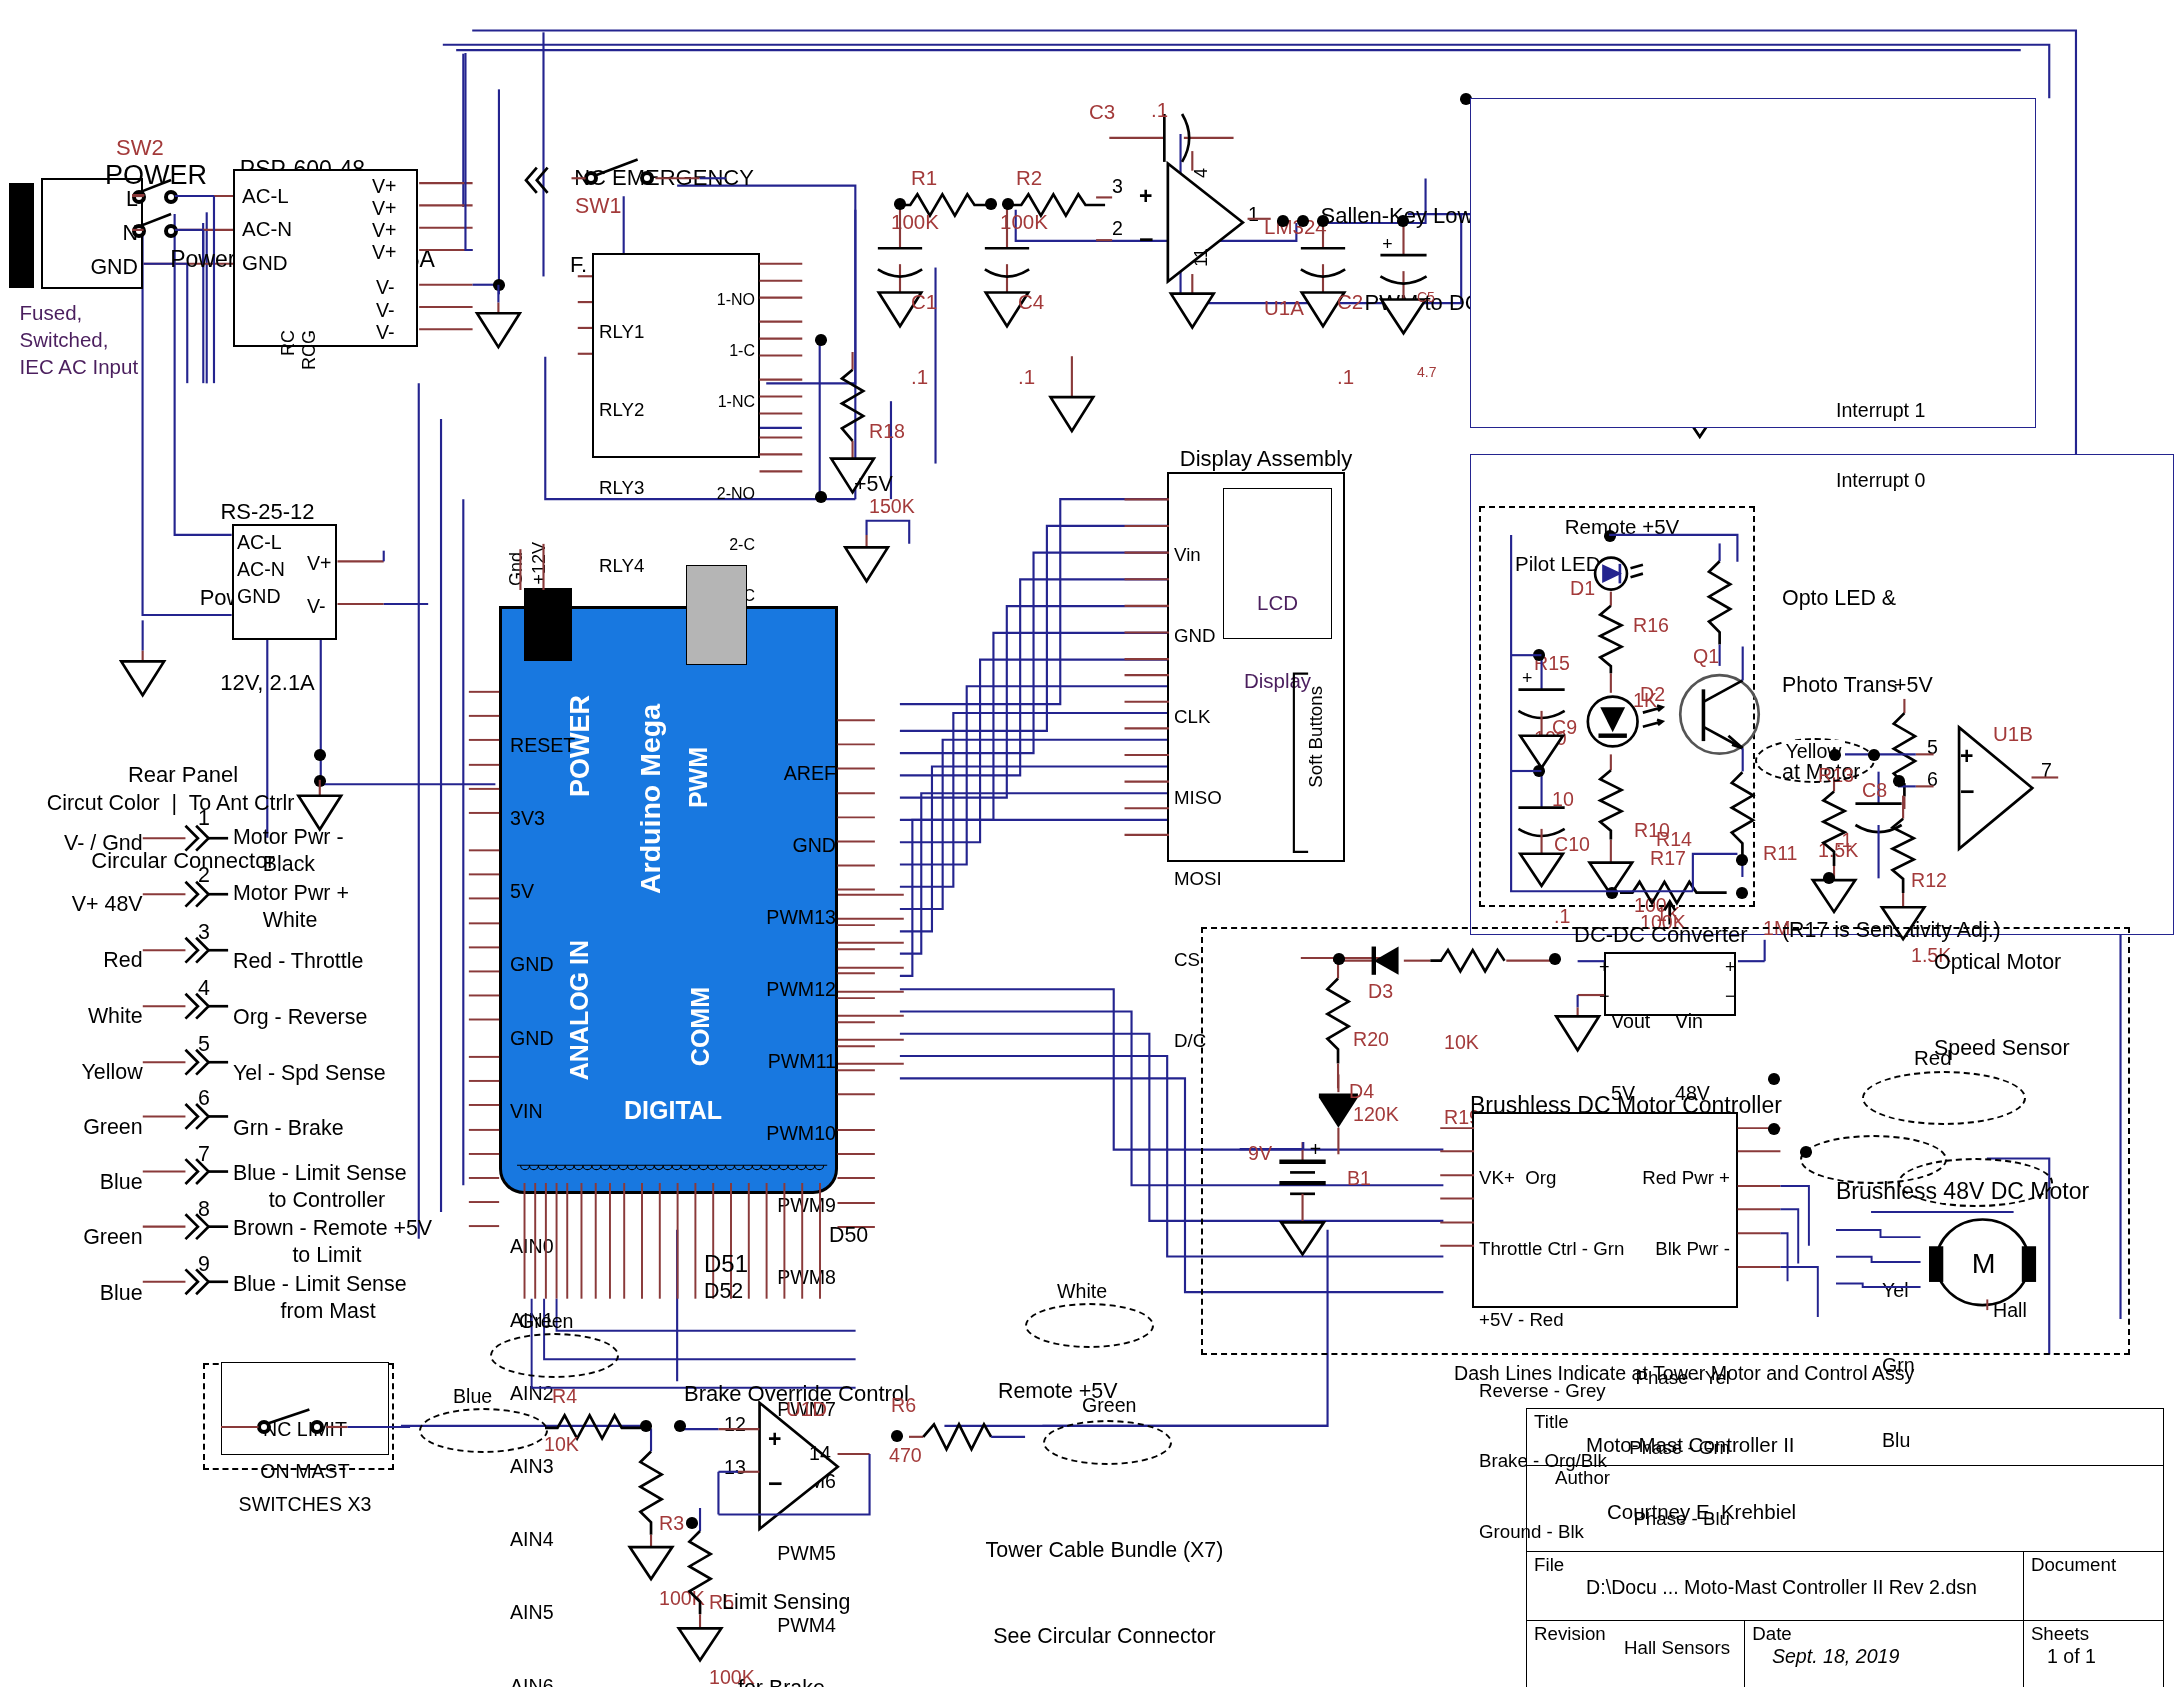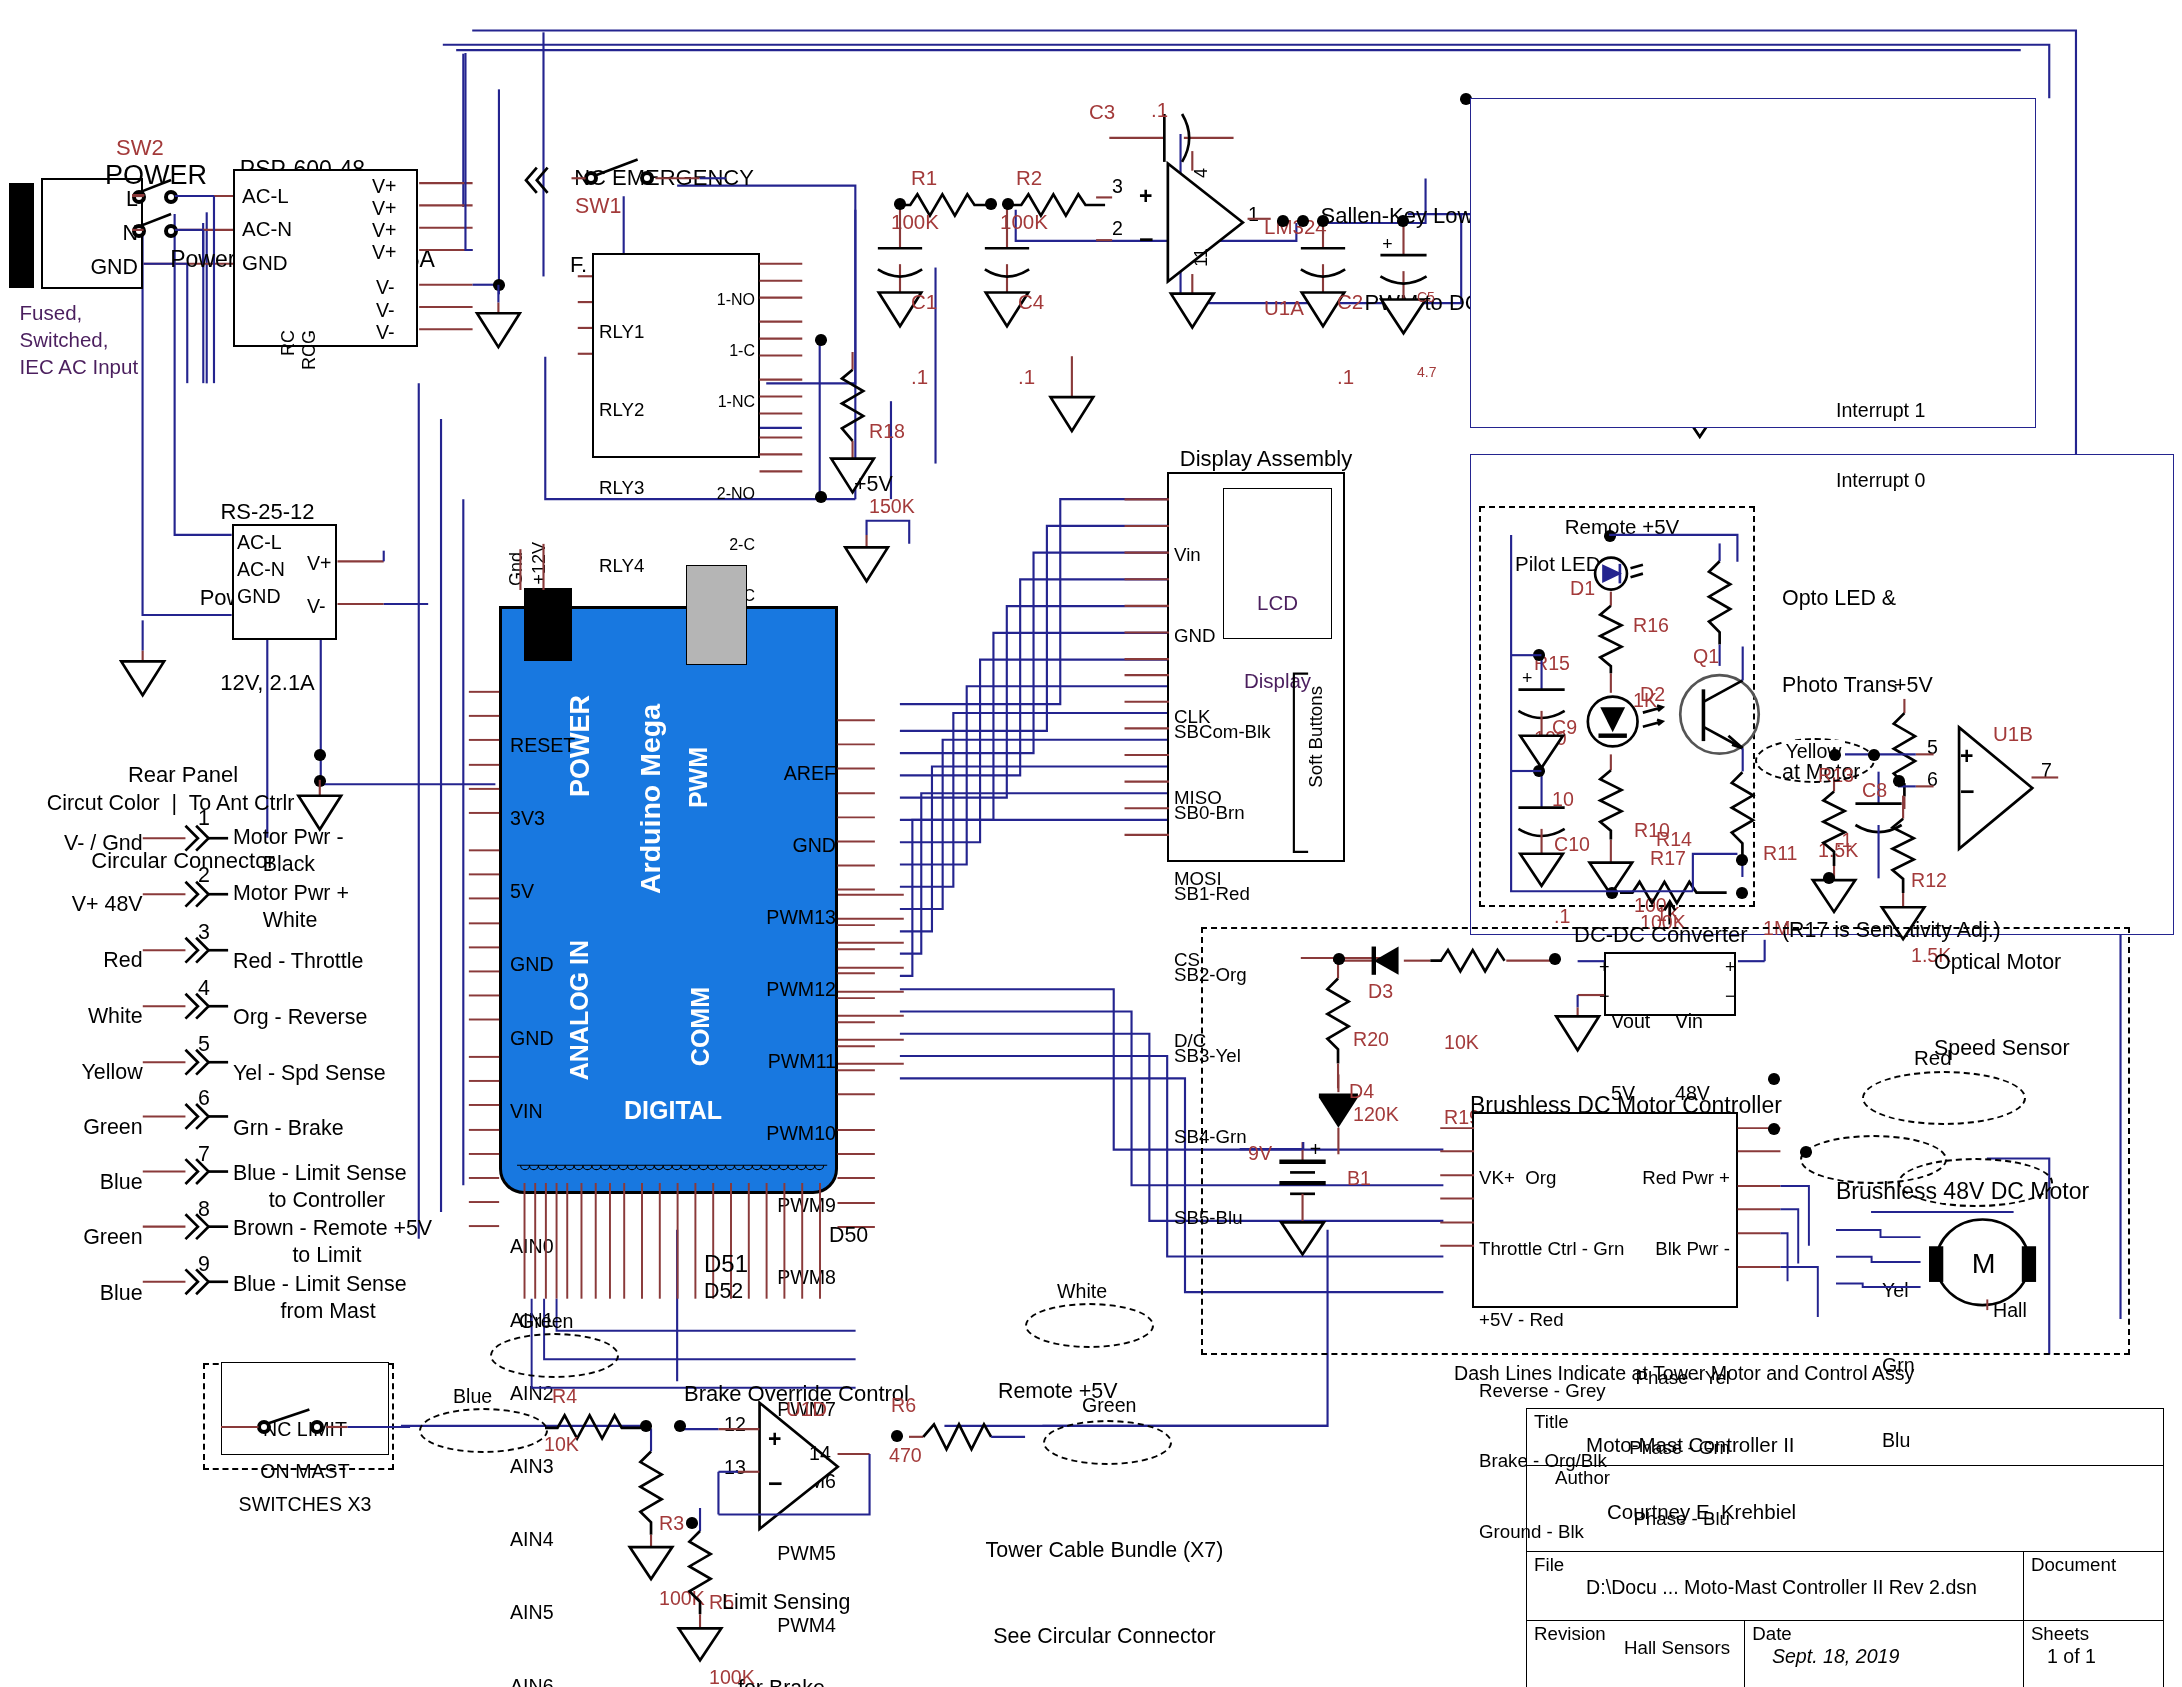--- a/index.html
+++ b/index.html
@@ -868,29 +868,20 @@
     <div>Display</div>
   </div>
   <div class="blk" style="left:1174px;top:487px;font-size:18.7px;line-height:27px;">
     <div>Vin</div>
     <div>GND</div>
     <div>CLK</div>
     <div>MISO</div>
     <div>MOSI</div>
     <div>CS</div>
     <div>D/C</div>
-  </div>
-  <div class="blk" style="left:1174px;top:664px;font-size:18.7px;line-height:27px;">
-    <div>SBCom-Blk</div>
-    <div>SB0-Brn</div>
-    <div>SB1-Red</div>
-    <div>SB2-Org</div>
-    <div>SB3-Yel</div>
-    <div>SB4-Grn</div>
-    <div>SB5-Blu</div>
   </div>
   <div class="blk vert" style="left:1305px;top:686px;font-size:18.7px;">Soft Buttons</div>
   <svg style="left:1283px;top:670px;" width="36" height="189" viewBox="0 0 40 212">
     <path d="M28,4 L12,4 L12,204 L28,204" stroke="#000" stroke-width="2.4" fill="none"></path>
   </svg>
   <svg style="left:1105px;top:472px;" width="71" height="392" viewBox="0 0 80 440">
     <g stroke="#8a3a3a" stroke-width="2.4" fill="none">
       <path d="M22,30 L72,30"></path>
         <path d="M22,60 L72,60"></path>
         <path d="M22,90 L72,90"></path>

